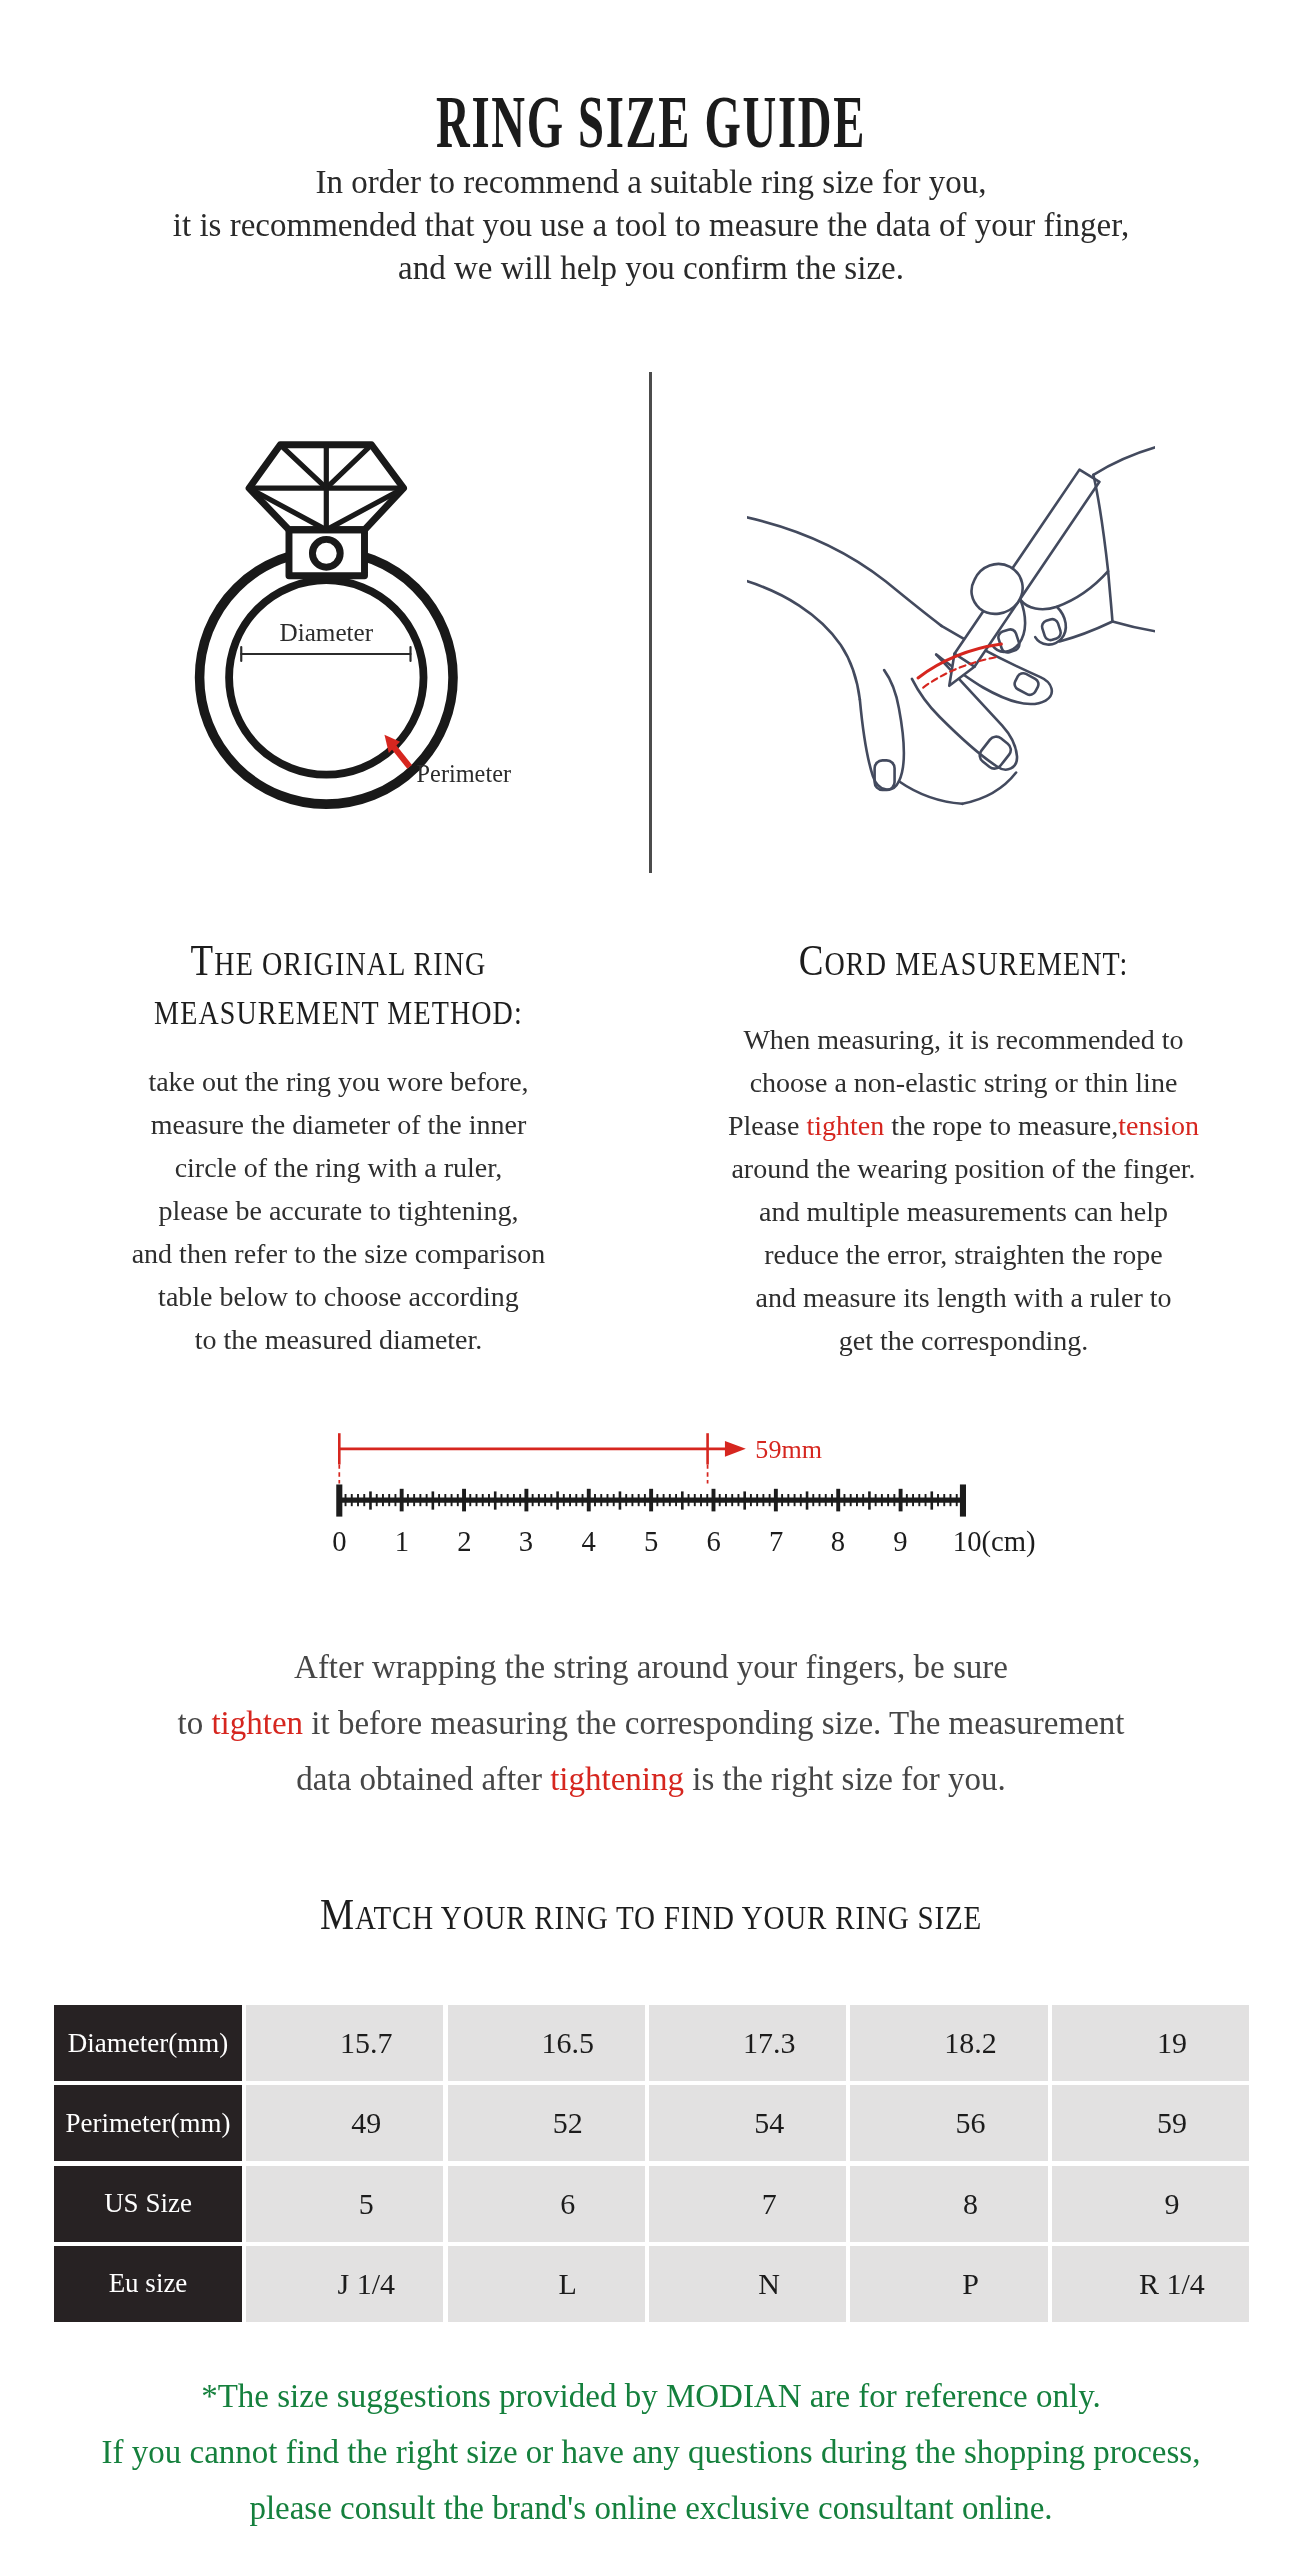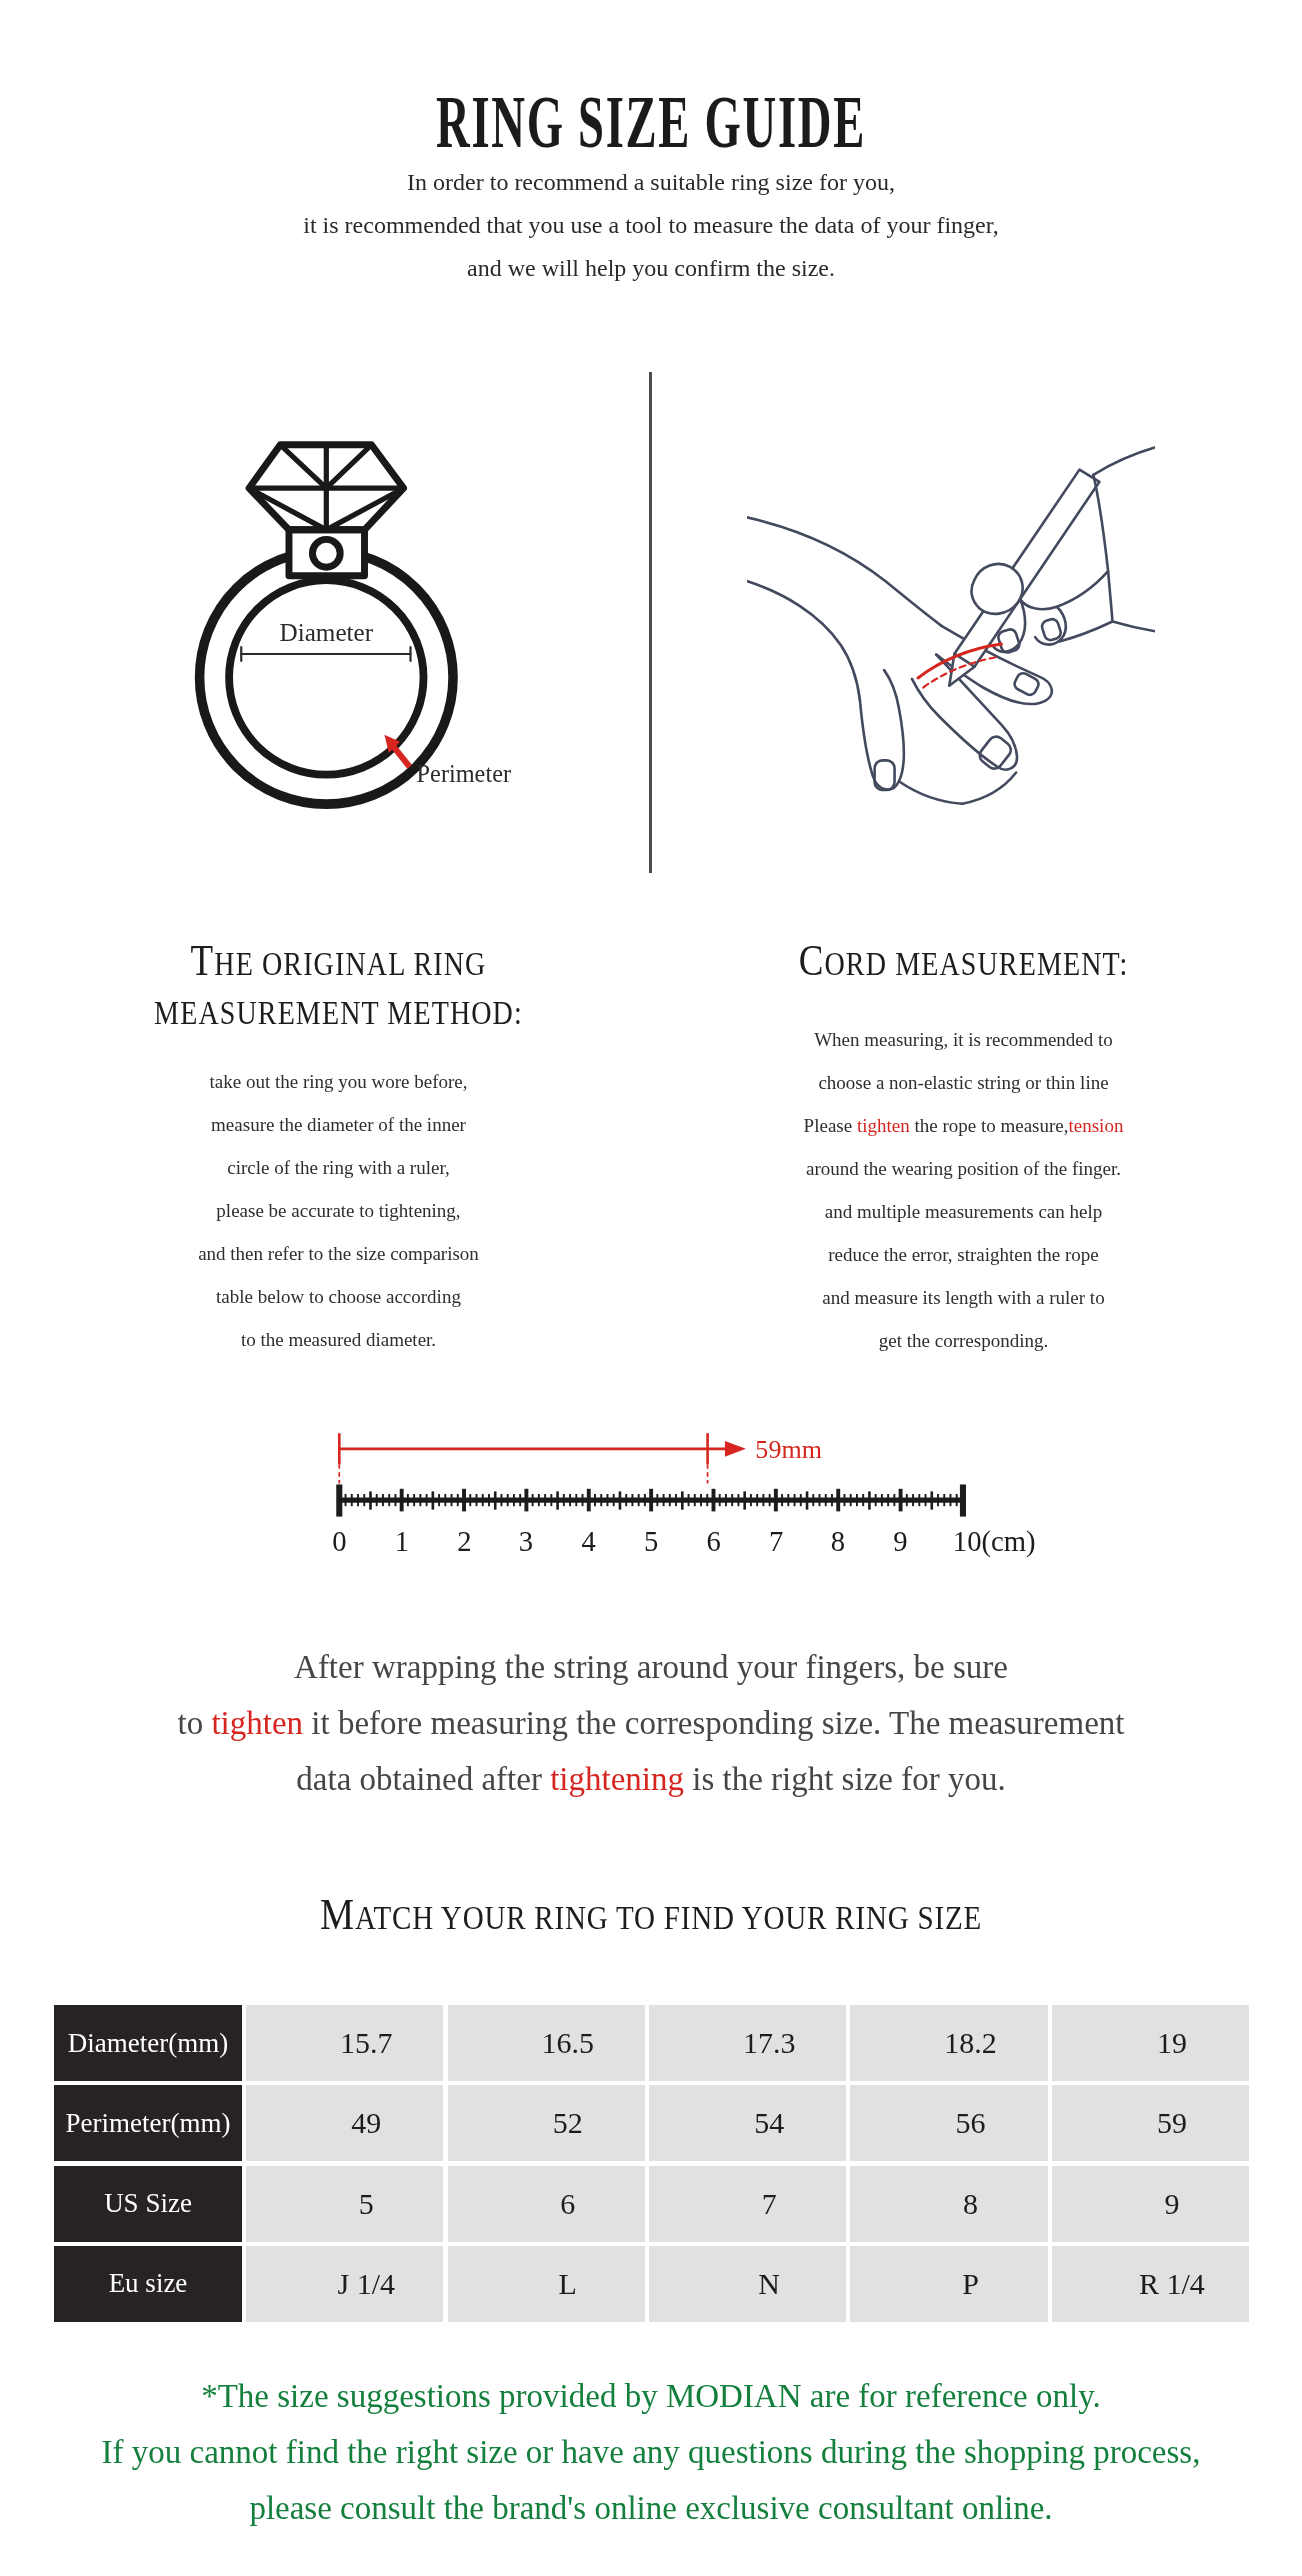--- a/index.html
+++ b/index.html
@@ -2,30 +2,30 @@
 <html style="font-size:14px"><head>
 <meta charset="utf-8">
 <style>
   html,body{margin:0;padding:0;background:#ffffff;}
   .page{position:relative;width:1302px;height:2576px;background:#ffffff;overflow:hidden;
         font-family:"Liberation Serif",serif;color:#2e2e2e;}
   .title{position:absolute;top:35px;left:0;width:100%;text-align:center;
          font-size:73px;line-height:78px;letter-spacing:2.6px;color:#1b1b1b;
          transform:scaleX(0.64);transform-origin:center;white-space:nowrap;}
   .intro{position:absolute;top:161px;left:0;width:100%;text-align:center;
-         font-size:24px;line-height:43px;color:#2a2a2a;}
+         font-size:33px;line-height:43px;color:#2a2a2a;}
   .divider{position:absolute;left:649px;top:372px;width:2.6px;height:501px;background:#4c4c4c;}
   .ring-svg{position:absolute;left:182px;top:417px;}
   .hand-svg{position:absolute;left:747px;top:373px;}
   .col-head{position:absolute;width:599px;text-align:center;font-size:33px;line-height:49px;
             color:#1d1d1d;letter-spacing:1.3px;transform:scaleX(0.85);transform-origin:center;}
   .h-left{left:39px;top:936px;}
   .h-right{left:664px;top:936px;}
   .cap-first::first-letter{font-size:1.32em;}
-  .col-body{position:absolute;width:599px;text-align:center;font-size:19px;line-height:43px;color:#2e2e2e;}
+  .col-body{position:absolute;width:599px;text-align:center;font-size:28px;line-height:43px;color:#2e2e2e;}
   .b-left{left:39px;top:1060px;}
   .b-right{left:664px;top:1018px;}
   .red{color:#d6261f;}
   .ruler-svg{position:absolute;left:295px;top:1407px;}
   .wrapnote{position:absolute;top:1639px;left:0;width:100%;text-align:center;
             font-size:33px;line-height:56px;color:#464646;}
   .h-match{position:absolute;top:1894px;left:0;width:100%;text-align:center;
            font-size:33px;line-height:40px;letter-spacing:0.9px;color:#1d1d1d;
            transform:scaleX(0.88);transform-origin:center;}
   .size-table{position:absolute;left:54px;top:1973px;width:1195px;

